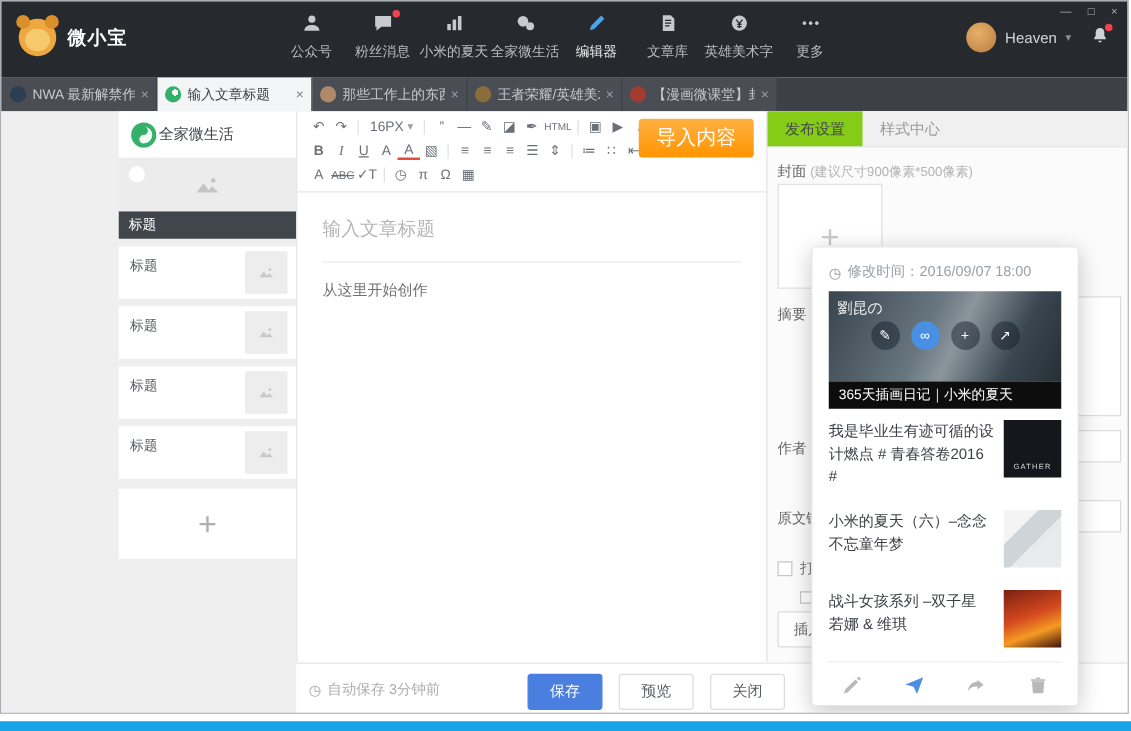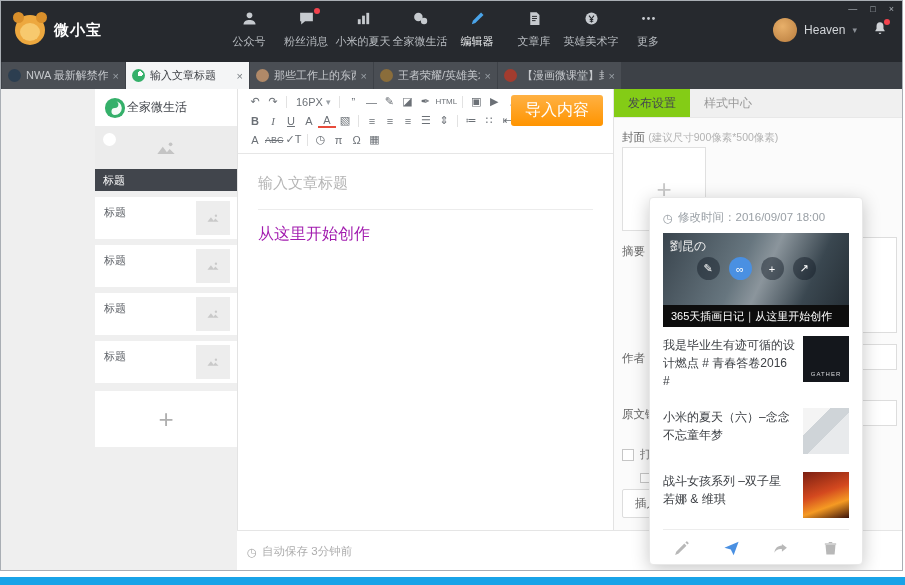--- a/index.html
+++ b/index.html
@@ -74,21 +74,21 @@
   .fsel { display:flex; align-items:center; gap:3px; font-size:11px; color:#6b7076; padding:0 5px; cursor:pointer; }
   .fsel .caret { color:#9aa0a6; }
   [data-name="strikethrough-icon"] { text-decoration:line-through; font-size:9px; }
   [data-name="font-color-icon"] { border-bottom:2px solid #e74c3c; height:15px; }
   [data-name="bold-icon"] { font-weight:bold; }
   [data-name="italic-icon"] { font-style:italic; font-family:"Liberation Serif","DejaVu Serif",serif; }
   [data-name="underline-icon"] { text-decoration:underline; }
   .import { position:absolute; right:10px; top:6px; background:linear-gradient(#ffb143,#ff9400); color:#fff; font-size:16px; padding:5px 14px; border:none; border-radius:3px; cursor:pointer; }
   .ebody { padding:20px 20px 0; }
   .title-ph { font-size:15px; color:#b5b5b5; padding-bottom:16px; border-bottom:1px solid #ececec; cursor:text; }
-  .body-ph { font-size:16px; color:#a21caf; margin-top:14px; cursor:text; }
+  .body-ph { font-size:12px; color:#737373; margin-top:14px; cursor:text; }
 
   
   .settings { position:absolute; left:612px; top:88px; width:291px; height:441px; background:#fbfbfb; border-left:1px solid #e3e3e3; }
   .stabs { height:29px; background:#f0f0f0; border-bottom:1px solid #e8e8e8; display:flex; }
   .stab { padding:0 14px; line-height:28px; font-size:12px; color:#999; cursor:pointer; }
   .stab.active { background:#84cc16; color:#45484d; }
   .slabel { position:absolute; left:8px; font-size:11.5px; color:#666; }
   .slabel .hint { color:#b3b3b3; font-size:10.5px; }
   .cover-label { top:41px; }
   .coverbox { position:absolute; left:8px; top:58px; width:84px; height:84px; background:#fff; border:1px solid #e0e0e0; display:flex; align-items:center; justify-content:center; cursor:pointer; }
@@ -401,38 +401,43 @@
         <span data-name="comment-scope-label">所有</span>
       </div>
       <button class="insert-btn" data-name="insert-phrase-button">插入常</button>
     </aside>
 
     <footer class="footer" data-name="footer-bar">
       <span class="autosave" data-name="autosave-status">
         <span data-name="clock-icon">◷</span>
         <span>自动保存 3分钟前</span>
       </span>
+      <div class="fbtns" data-name="footer-buttons">
+        <button class="btn primary" data-name="save-button">保存</button>
+        <button class="btn" data-name="preview-button">预览</button>
+        <button class="btn" data-name="close-article-button">关闭</button>
+      </div>
     </footer>
 
     <div class="popup" data-name="history-popup">
       <div class="phead" data-name="popup-header">
         <span data-name="clock-icon">◷</span>
         <span data-name="modified-time">修改时间：2016/09/07 18:00</span>
       </div>
       <div class="pcover" data-name="popup-cover">
         <div class="pimg" data-name="popup-cover-image">
           <span class="pbrand" data-name="cover-brand-text">劉昆の</span>
           <div class="ovl" data-name="cover-overlay-actions">
             <span class="oc" data-name="edit-overlay-icon">✎</span>
             <span class="oc blue" data-name="link-overlay-icon">∞</span>
             <span class="oc" data-name="add-overlay-icon">+</span>
             <span class="oc" data-name="export-overlay-icon">↗</span>
           </div>
         </div>
-        <div class="pcap" data-name="popup-cover-caption">365天插画日记｜从这里开始创作</div>
+        <div class="pcap" data-name="popup-cover-caption">365天插画日记｜小米的夏天</div>
       </div>
       <div class="prow" data-name="history-item">
         <span class="ptxt" data-name="history-item-title">我是毕业生有迹可循的设计燃点 # 青春答卷2016 #</span>
         <span class="pthumb th1" data-name="history-item-thumb">
             <i>GATHER</i>
           </span>
       </div>
       <div class="prow" data-name="history-item">
         <span class="ptxt" data-name="history-item-title">小米的夏天（六）–念念不忘童年梦</span>
         <span class="pthumb th2" data-name="history-item-thumb">

